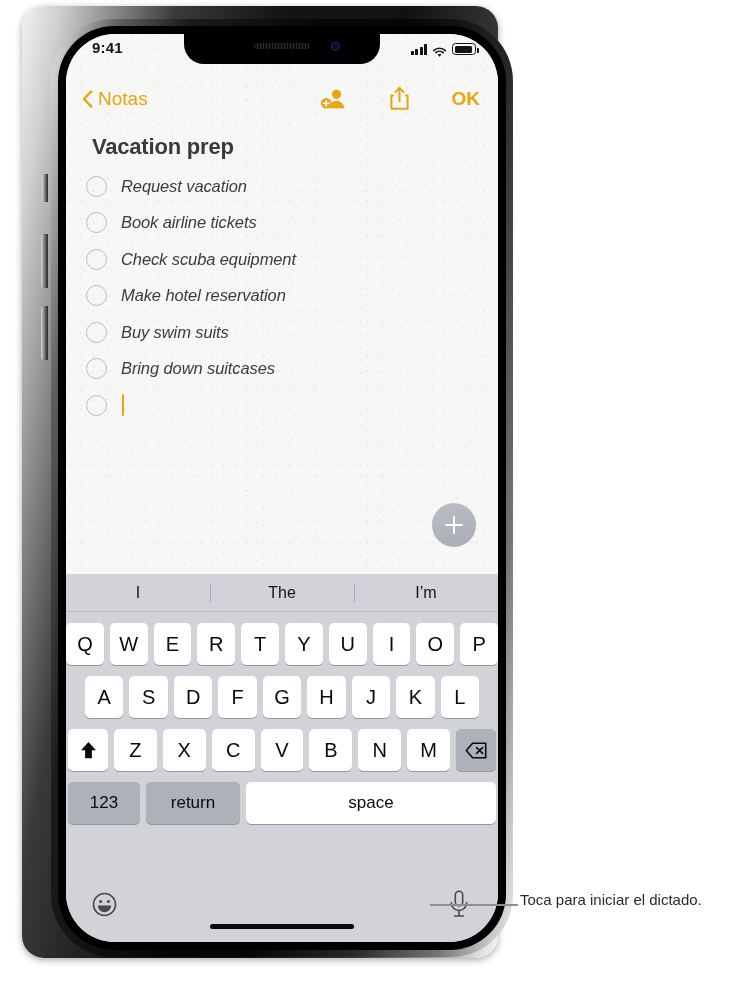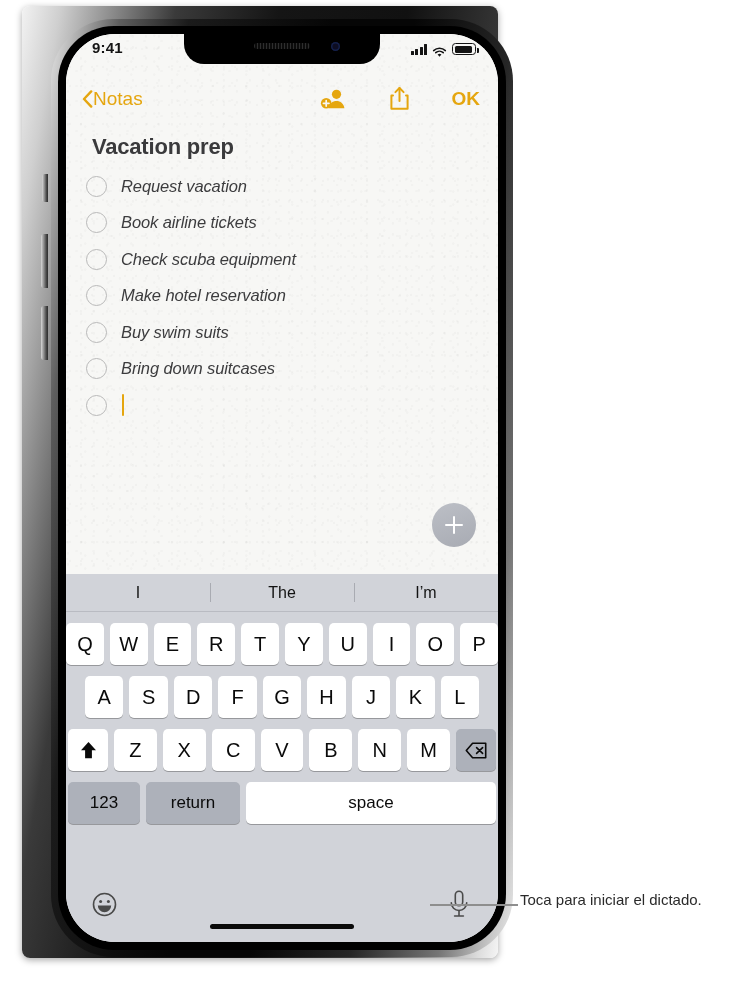--- a/index.html
+++ b/index.html
@@ -8,21 +8,21 @@
     background:#ffffff;
     font-family:"Liberation Sans", sans-serif;
     overflow:hidden;
   }
   #stage { position:relative; width:742px; height:984px; }
 
   
   .phone-outer {
     position:absolute; left:22px; top:6px;
     width:476px; height:952px;
-    border-radius:8px;
+    border-radius:22px;
     background:linear-gradient(100deg,#f2f2f2 0%,#cfcfcf 6%,#8d8d8d 14%,#3a3a3a 24%,
                #151515 40%,#111 60%,#3d3d3d 78%,#9a9a9a 90%,#dedede 97%,#f5f5f5 100%);
     box-shadow:0 2px 7px rgba(0,0,0,.35);
   }
   .phone-band {
     position:absolute; left:29px; top:13px;
     width:462px; height:938px;
     border-radius:62px;
     background:linear-gradient(100deg,#e9e9e9 0%,#b6b6b6 4%,#5e5e5e 11%,#1b1b1b 22%,
                #060606 45%,#060606 58%,#262626 74%,#757575 88%,#c8c8c8 96%,#ececec 100%);
@@ -97,21 +97,21 @@
   .batt { width:24px; height:12px; border:1.6px solid #141414; border-radius:3.5px; position:relative; }
   .batt::after { content:""; position:absolute; right:-3.5px; top:3.5px; width:2px; height:5px;
                  background:#141414; border-radius:0 1px 1px 0; }
   .batt i { position:absolute; left:1.5px; top:1.5px; bottom:1.5px; width:17px;
             background:#141414; border-radius:1.5px; display:block; }
 
   
   .navbar { position:absolute; left:0; top:48px; right:0; height:44px; z-index:25; }
   .nav-back {
     position:absolute; left:16px; top:6px;
-    display:flex; align-items:center; 
+    display:flex; align-items:center; gap:5px;
     color:#E5A60F; font-size:19px; cursor:pointer;
   }
   .chev { width:11px; height:18px; }
   .nav-right { position:absolute; right:18px; top:4px; display:flex; align-items:center; gap:42px; }
   .nav-ok { color:#E5A60F; font-size:19px; font-weight:600; cursor:pointer; }
 
   
   .note-title {
     position:absolute; left:26px; top:100px;
     font-size:22px; font-weight:bold; color:#3a3a3c; letter-spacing:-.2px;

